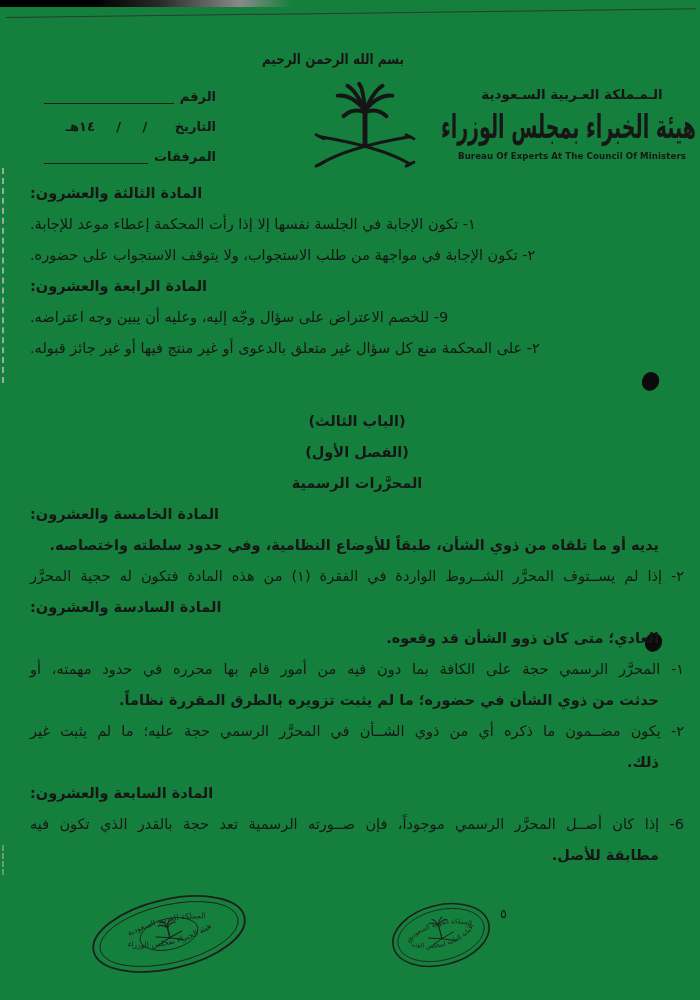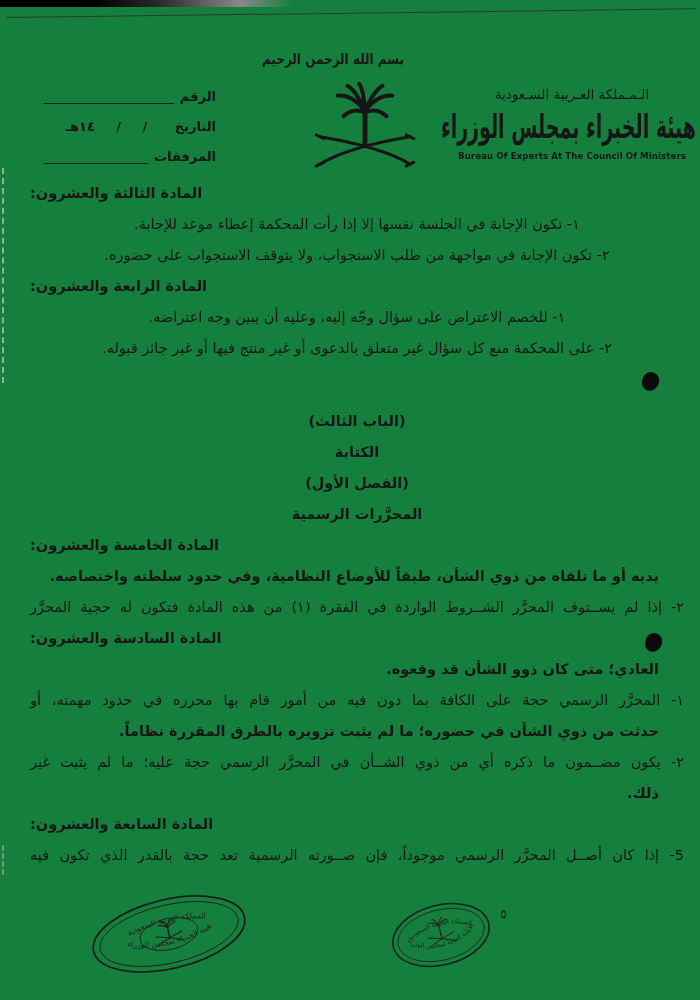--- a/index.html
+++ b/index.html
@@ -18,36 +18,36 @@
   .blob-1{left:642px;top:372px;}
   .blob-2{left:645px;top:633px;}
   .edge-dashes{position:absolute;left:2px;width:0;border-left:2px dashed #b9b9b9;opacity:.8;}
   .ed-1{top:168px;height:215px;}
   .ed-2{top:845px;height:30px;opacity:.5;}
   
   .bismillah{position:absolute;left:308px;top:52px;width:96px;text-align:center;
     font-size:12px;font-weight:bold;letter-spacing:-1px;transform:scaleY(1.2);white-space:nowrap;}
   .emblem{position:absolute;left:303px;top:80px;width:124px;height:90px;}
   .org-block{position:absolute;left:448px;top:86px;width:248px;text-align:center;}
-  .org-ar{font-size:13.5px;font-weight:normal;white-space:nowrap;letter-spacing:.5px;}
+  .org-ar{font-size:13.5px;font-weight:bold;white-space:nowrap;letter-spacing:.5px;}
   .org-callig{font-size:19px;font-weight:900;white-space:nowrap;
     transform:scaleY(1.75);transform-origin:center;margin-top:13px;letter-spacing:-.5px;}
   .org-en{font-size:8.6px;font-weight:bold;margin-top:14px;white-space:nowrap;
     letter-spacing:.1px;font-family:"DejaVu Sans",sans-serif;direction:ltr;}
   .fields{position:absolute;left:44px;top:86px;width:172px;direction:rtl;font-size:13px;font-weight:bold;}
   .frow{display:flex;align-items:flex-end;height:18px;margin-bottom:12px;gap:6px;}
   .flabel{white-space:nowrap;}
   .fline{flex:1;border-bottom:1.5px solid #1d1d1d;height:13px;}
   .dvals{flex:1;display:flex;justify-content:space-evenly;align-items:flex-end;font-weight:bold;}
   
   .body-text{position:absolute;right:16px;left:30px;top:178px;direction:rtl;
     font-size:14.5px;line-height:31px;}
   .bline{height:31px;white-space:nowrap;}
   .h{font-weight:bold;text-align:left;}
-  .it{text-align:center;}
+  .it{text-align:left;}
   .full{text-align:justify;text-align-last:justify;}
   .cont{text-align:right;padding-right:25px;font-weight:bold;}
   .ctr{text-align:center;font-weight:bold;white-space:normal;}
   .gap{margin-top:42px;}
   
   .page-number{position:absolute;left:500px;top:906px;font-size:13px;}
   .stamp{position:absolute;}
   .stamp-left{left:88px;top:897px;width:162px;height:74px;transform:rotate(-13deg);}
   .stamp-right{left:390px;top:903px;width:102px;height:64px;transform:rotate(-14deg);}
 </style>
@@ -109,37 +109,37 @@
       <span class="flabel">المرفقات</span>
       <span class="fline"></span>
     </div>
   </div>
 
   <div class="body-text">
     <div class="bline h">المادة الثالثة والعشرون:</div>
     <div class="bline it">١- تكون الإجابة في الجلسة نفسها إلا إذا رأت المحكمة إعطاء موعد للإجابة.</div>
     <div class="bline it">٢- تكون الإجابة في مواجهة من طلب الاستجواب، ولا يتوقف الاستجواب على حضوره.</div>
     <div class="bline h">المادة الرابعة والعشرون:</div>
-    <div class="bline it">١- للخصم الاعتراض على سؤال وجّه إليه، وعليه أن يبين وجه اعتراضه.</div>
+    <div class="bline it">9- للخصم الاعتراض على سؤال وجّه إليه، وعليه أن يبين وجه اعتراضه.</div>
     <div class="bline it">٢- على المحكمة منع كل سؤال غير متعلق بالدعوى أو غير منتج فيها أو غير جائز قبوله.</div>
     <div class="bline ctr gap">(الباب الثالث)</div>
-    <div class="bline ctr">الكتابة</div>
     <div class="bline ctr">(الفصل الأول)</div>
     <div class="bline ctr">المحرَّرات الرسمية</div>
     <div class="bline h">المادة الخامسة والعشرون:</div>
     <div class="bline cont">يديه أو ما تلقاه من ذوي الشأن، طبقاً للأوضاع النظامية، وفي حدود سلطته واختصاصه.</div>
     <div class="bline it full">٢- إذا لم يســتوف المحرَّر الشــروط الواردة في الفقرة (١) من هذه المادة فتكون له حجية المحرَّر</div>
     <div class="bline h">المادة السادسة والعشرون:</div>
     <div class="bline cont">العادي؛ متى كان ذوو الشأن قد وقعوه.</div>
     <div class="bline it full">١- المحرَّر الرسمي حجة على الكافة بما دون فيه من أمور قام بها محرره في حدود مهمته، أو</div>
     <div class="bline cont">حدثت من ذوي الشأن في حضوره؛ ما لم يثبت تزويره بالطرق المقررة نظاماً.</div>
     <div class="bline it full">٢- يكون مضــمون ما ذكره أي من ذوي الشــأن في المحرَّر الرسمي حجة عليه؛ ما لم يثبت غير</div>
     <div class="bline cont">ذلك.</div>
     <div class="bline h">المادة السابعة والعشرون:</div>
-    <div class="bline it full">5- إذا كان أصــل المحرَّر الرسمي موجوداً، فإن صــورته الرسمية تعد حجة بالقدر الذي تكون فيه</div>
+    <div class="bline it full">6- إذا كان أصــل المحرَّر الرسمي موجوداً، فإن صــورته الرسمية تعد حجة بالقدر الذي تكون فيه</div>
+    <div class="bline cont">مطابقة للأصل.</div>
   </div>
 
   <div class="page-number">٥</div>
 
   <div class="stamp stamp-left">
     <svg viewBox="0 0 220 100" width="162" height="74">
       <ellipse cx="110" cy="50" rx="105" ry="47" fill="none" stroke="#1e1e1e" stroke-width="2.5"></ellipse>
       <ellipse cx="110" cy="50" rx="96" ry="39.5" fill="none" stroke="#1e1e1e" stroke-width="1.2"></ellipse>
       <ellipse cx="110" cy="50" rx="40" ry="21" fill="none" stroke="#1e1e1e" stroke-width="1.2"></ellipse>
       <path id="st-l-top" d="M 22 62 A 90 36 0 0 1 198 62" fill="none"></path>

